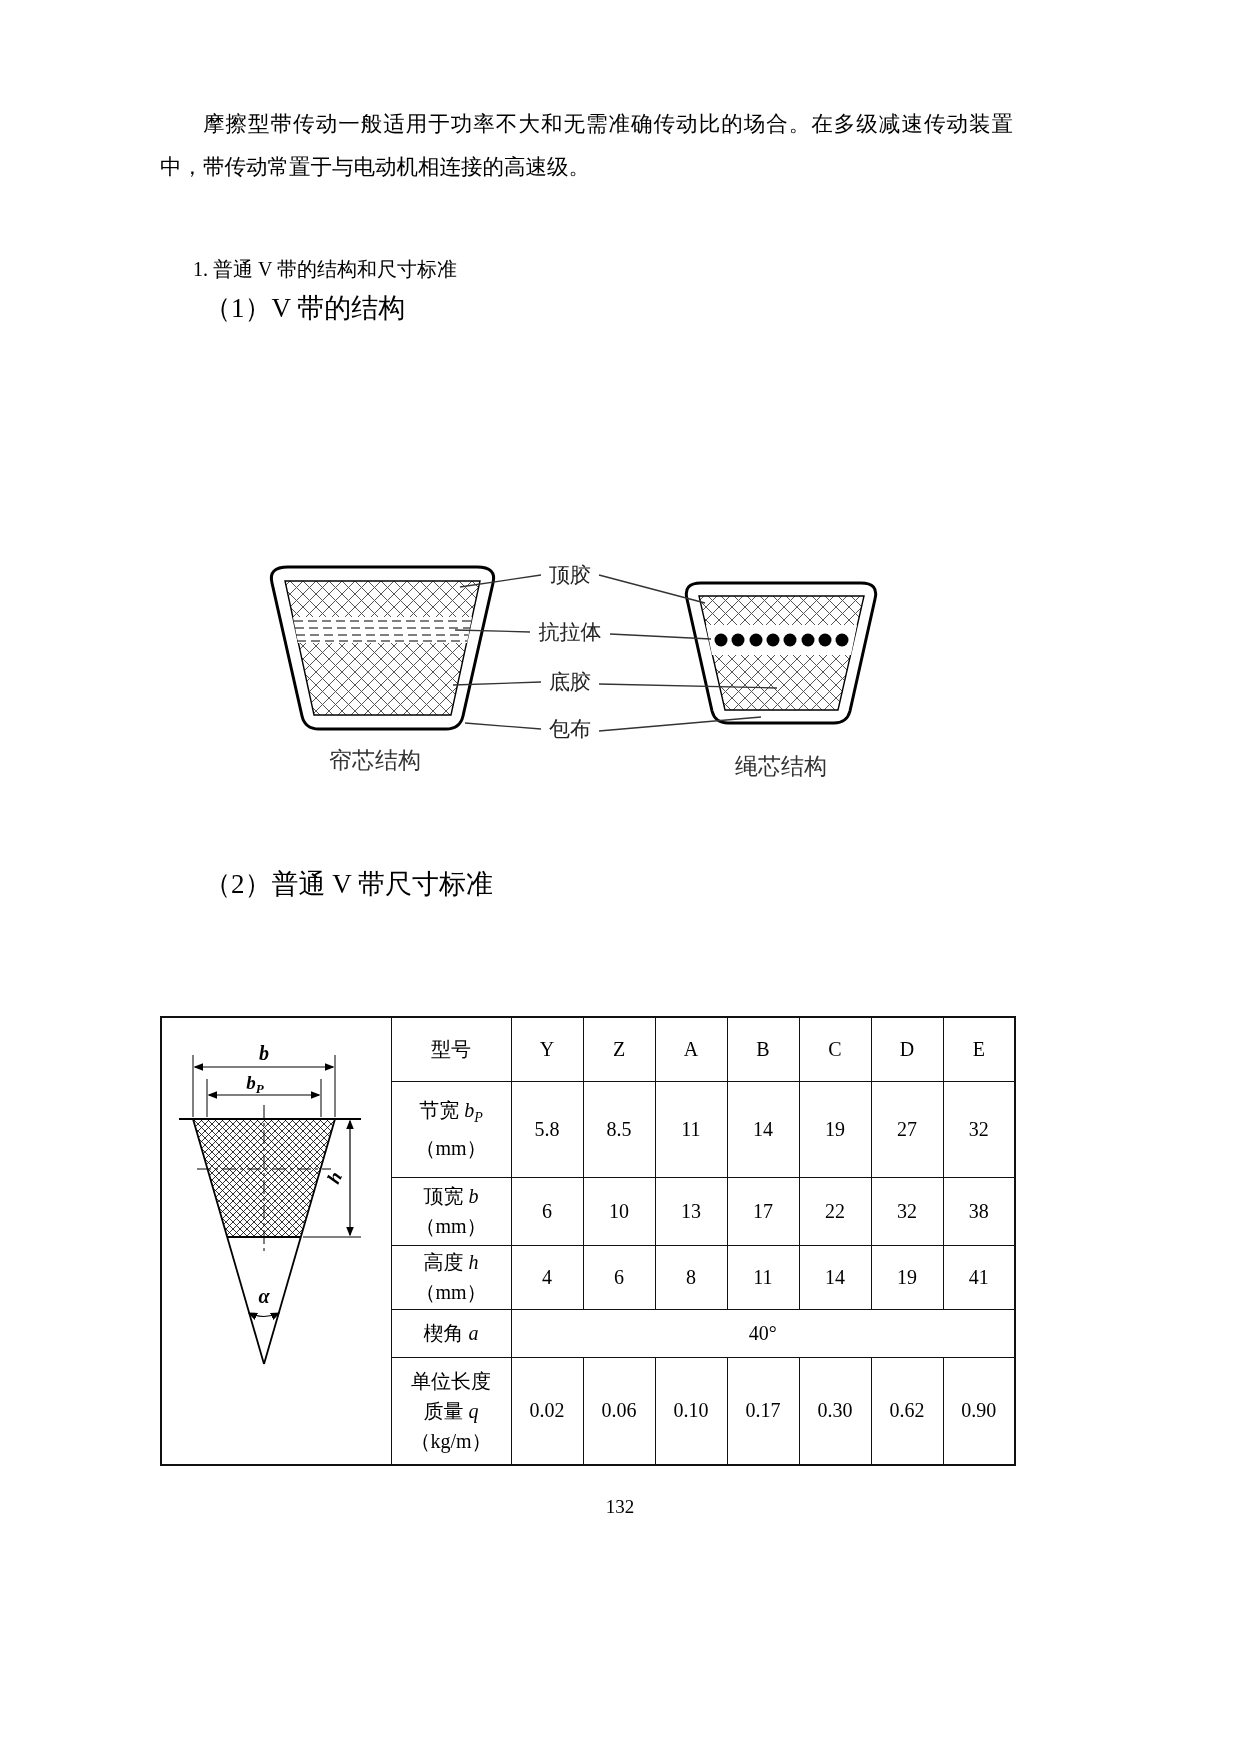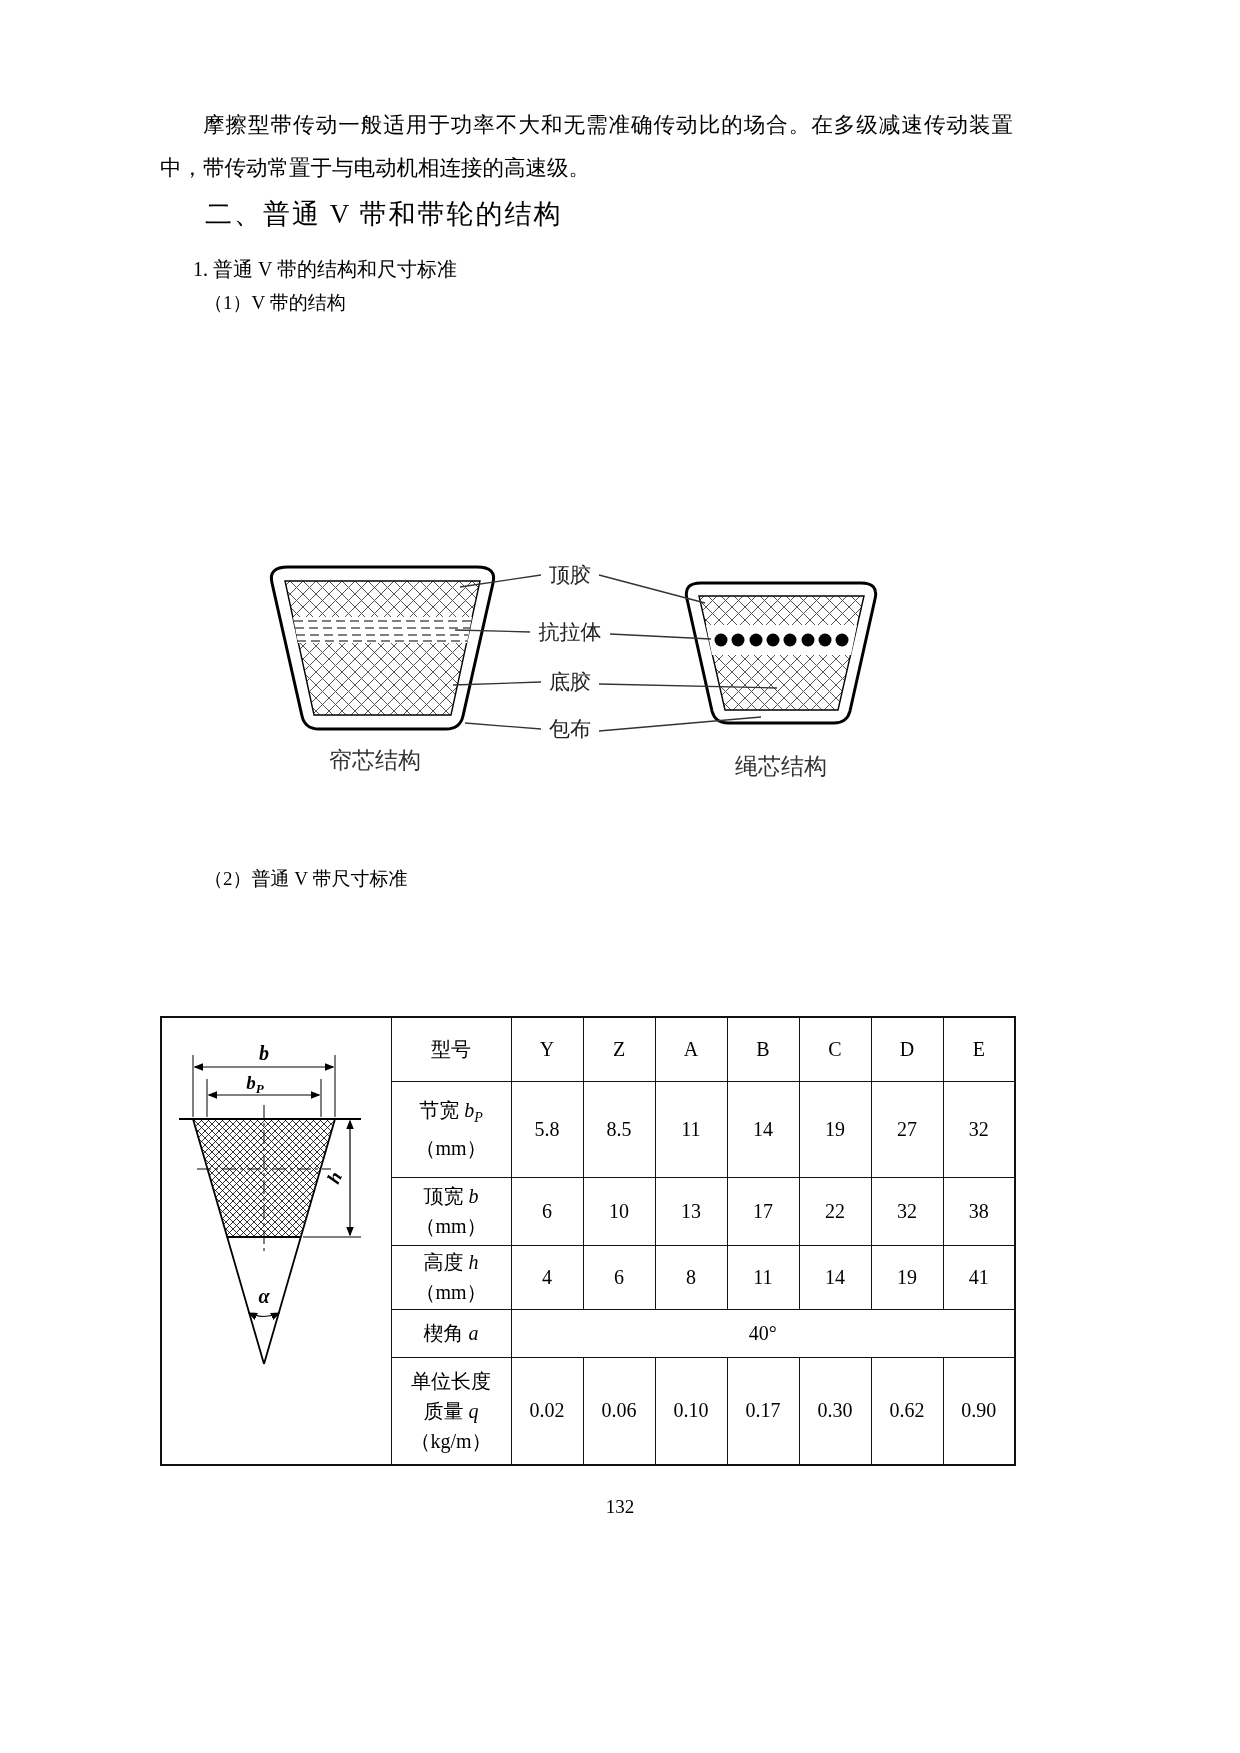--- a/index.html
+++ b/index.html
@@ -13,29 +13,30 @@
     color: #000;
     overflow: hidden;
     margin: 0 auto;
   }
   .abs { position: absolute; }
   .body-text {
     font-size: 21.5px;
     line-height: 43px;
     text-align: justify;
     width: 853px;
+    font-family: Liberation Mono, monospace;
   }
   .indent { text-indent: 43px; }
   .section-heading {
     font-size: 27px;
     letter-spacing: 2px;
     font-weight: 500;
   }
   .sub-heading { font-size: 20px; }
-  .item-heading { font-size: 19px; }
+  .item-heading { font-size: 27px; }
   .center-caption {
     width: 853px;
     text-align: center;
     font-size: 20px;
   }
   .page-number {
     width: 1240px;
     text-align: center;
     font-size: 19px;
   }
@@ -73,21 +74,20 @@
 
   svg text { font-family: "Liberation Serif", "DejaVu Serif", serif; }
 </style>
 </head>
 <body>
 
 <div class="page">
 
   <div class="abs body-text indent" style="left:160px; top:104px;">摩擦型带传动一般适用于功率不大和无需准确传动比的场合。在多级减速传动装置中，带传动常置于与电动机相连接的高速级。</div>
 
-  <div class="abs section-heading" style="left:205px; top:196px;">二、普通 V 带和带轮的结构</div>
 
   <div class="abs sub-heading" style="left:193px; top:256px;">1. 普通 V 带的结构和尺寸标准</div>
 
   <div class="abs item-heading" style="left:204px; top:290px;">（1）V 带的结构</div>
 
 
   <div class="abs" style="left:225px; top:555px;">
     <svg width="790" height="232" viewBox="0 0 790 232">
       <defs>
         <pattern id="xh1" width="13" height="13" patternUnits="userSpaceOnUse">

